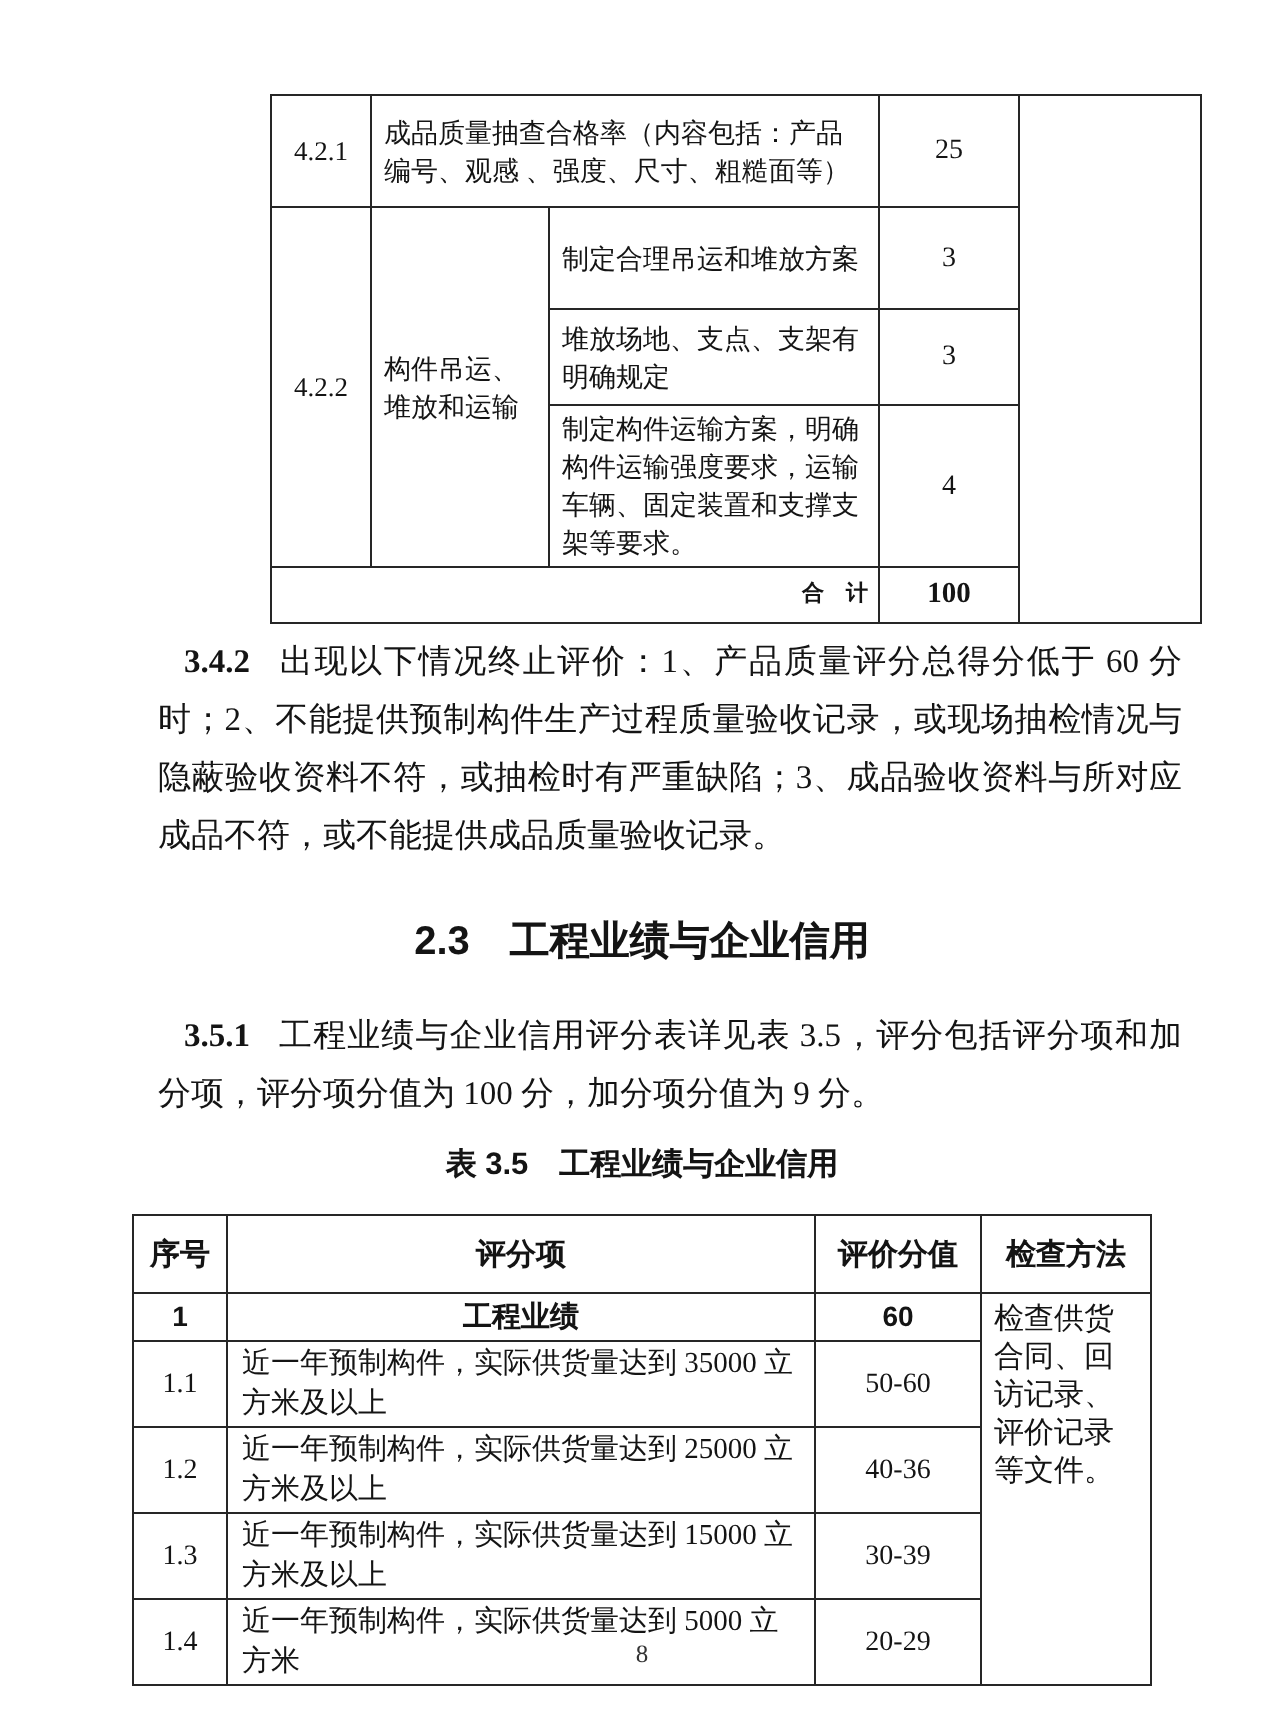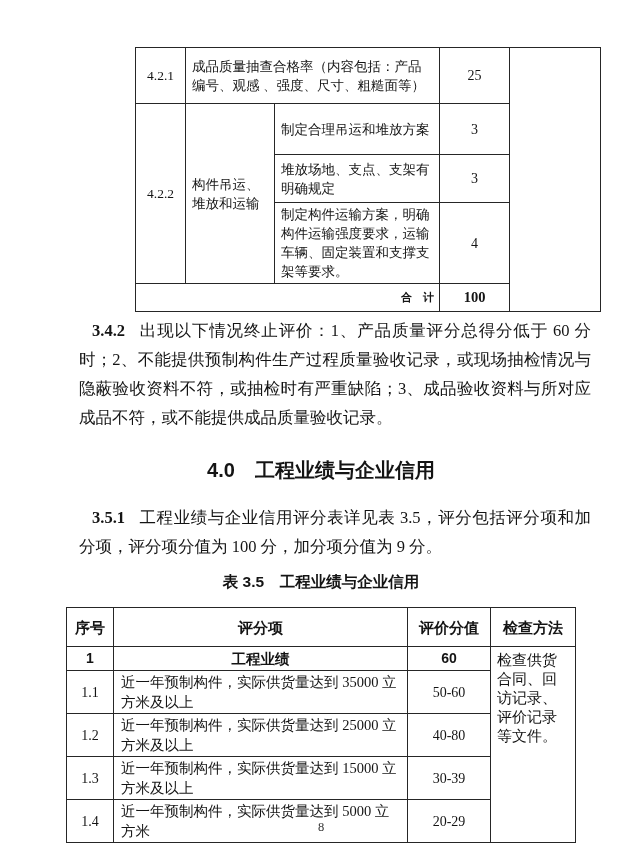--- a/index.html
+++ b/index.html
@@ -125,21 +125,21 @@
         <td class="total-label" colspan="3">合　计</td>
         <td class="total-score">100</td>
       </tr>
     </tbody>
   </table>
 
   <p class="body-para p342">
     <span class="para-no">3.4.2</span><span>出现以下情况终止评价：1、产品质量评分总得分低于 60 分时；2、不能提供预制构件生产过程质量验收记录，或现场抽检情况与隐蔽验收资料不符，或抽检时有严重缺陷；3、成品验收资料与所对应成品不符，或不能提供成品质量验收记录。</span>
   </p>
 
-  <h2 class="section-heading">4.0　工程业绩与企业信用</h2>
+  <h2 class="section-heading">2.3　工程业绩与企业信用</h2>
 
   <p class="body-para p351">
     <span class="para-no">3.5.1</span><span>工程业绩与企业信用评分表详见表 3.5，评分包括评分项和加分项，评分项分值为 100 分，加分项分值为 9 分。</span>
   </p>
 
   <div class="table-caption">表 3.5　工程业绩与企业信用</div>
 
   <table class="t2">
     <colgroup>
       <col style="width:47px">
@@ -161,21 +161,21 @@
         <td class="method" rowspan="5" style="font-weight:normal;font-family:'Liberation Serif','DejaVu Serif',serif;">检查供货合同、回访记录、评价记录等文件。</td>
       </tr>
       <tr style="height:40px">
         <td class="num">1.1</td>
         <td class="item">近一年预制构件，实际供货量达到 35000 立方米及以上</td>
         <td class="score">50-60</td>
       </tr>
       <tr style="height:40px">
         <td class="num">1.2</td>
         <td class="item">近一年预制构件，实际供货量达到 25000 立方米及以上</td>
-        <td class="score">40-80</td>
+        <td class="score">40-36</td>
       </tr>
       <tr style="height:39px">
         <td class="num">1.3</td>
         <td class="item">近一年预制构件，实际供货量达到 15000 立方米及以上</td>
         <td class="score">30-39</td>
       </tr>
       <tr style="height:21px">
         <td class="num">1.4</td>
         <td class="item">近一年预制构件，实际供货量达到 5000 立方米</td>
         <td class="score">20-29</td>

